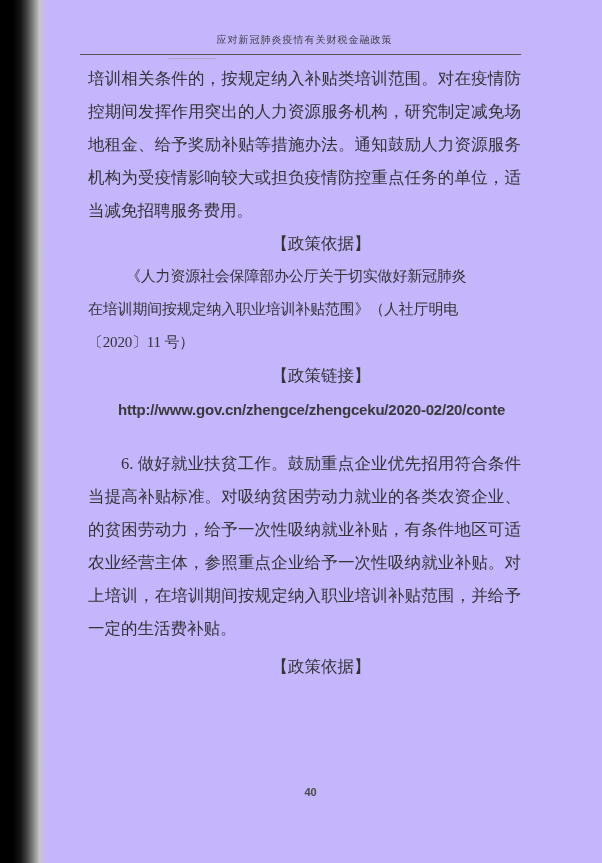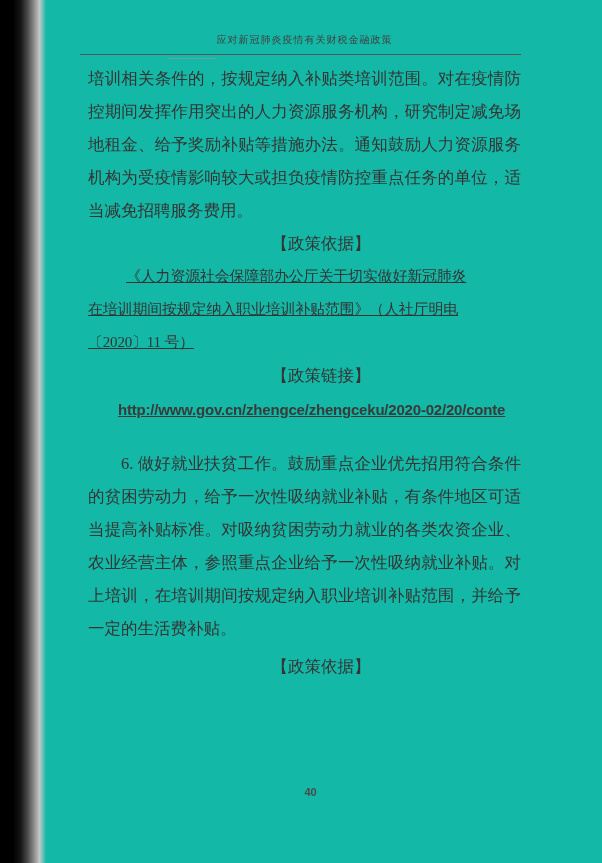--- a/index.html
+++ b/index.html
@@ -1,19 +1,19 @@
 <!DOCTYPE html>
 <html><head>
 <meta charset="utf-8">
 <style>
   html,body{margin:0;padding:0;background:#ffffff;}
   .page{
     position:relative;
     width:602px;height:863px;
-    background:#14b8a6;
+    background:#c4b5fd;
     overflow:hidden;
     font-family:"Liberation Serif","DejaVu Serif",serif;
   }
   .edge-shadow{
     position:absolute;left:0;top:0;bottom:0;width:46px;
     background:linear-gradient(90deg,
       #000000 0%, #000000 28%, #161616 45%,
       #4a4a4a 60%, #8c8c8c 74%, #c8c8c8 86%,
       rgba(255,255,255,0) 100%);
   }
@@ -38,27 +38,26 @@
     height:33px;line-height:33px;font-size:16.5px;
     white-space:nowrap;
   }
   .full{
     white-space:normal;
     text-align:justify;
     text-align-last:justify;
     -moz-text-align-last:justify;
   }
   .indent{text-indent:33px;text-align:center;}
-  .cite{font-size:15px;letter-spacing:-0.2px;text-decoration:underline;}
+  .cite{font-size:15px;letter-spacing:-0.2px;}
   .cite-first{text-indent:38px;}
   .link{
     font-family:"Liberation Sans","DejaVu Sans",sans-serif;
     font-weight:bold;font-size:15px;letter-spacing:-0.2px;
     color:#3a3a3a;
-    text-decoration:underline;
   }
   .link-first{text-indent:30px;}
   .sp1{height:1px;}
   .sp4{height:4px;}
   .sp17{height:17px;}
   .sp5{height:5px;}
   .page-number{
     position:absolute;top:786px;left:88px;width:445px;
     text-align:center;
     font-family:"Liberation Sans","DejaVu Sans",sans-serif;
@@ -90,22 +89,22 @@
 
     <div class="ln indent">【政策链接】</div>
 
     <div class="sp1"></div>
     <div class="ln link link-first">http://www.gov.cn/zhengce/zhengceku/2020-02/20/conte</div>
     <div class="sp4"></div>
 
     <div class="sp17"></div>
 
     <div class="ln full indent">6. 做好就业扶贫工作。鼓励重点企业优先招用符合条件</div>
+    <div class="ln full">当提高补贴标准。对吸纳贫困劳动力就业的各类农资企业、</div>
     <div class="ln full">的贫困劳动力，给予一次性吸纳就业补贴，有条件地区可适</div>
-    <div class="ln full">当提高补贴标准。对吸纳贫困劳动力就业的各类农资企业、</div>
     <div class="ln full">农业经营主体，参照重点企业给予一次性吸纳就业补贴。对</div>
     <div class="ln full">上培训，在培训期间按规定纳入职业培训补贴范围，并给予</div>
     <div class="ln">一定的生活费补贴。</div>
 
     <div class="sp5"></div>
     <div class="ln indent">【政策依据】</div>
   </div>
 
   <div class="page-number">40</div>
 </div>

